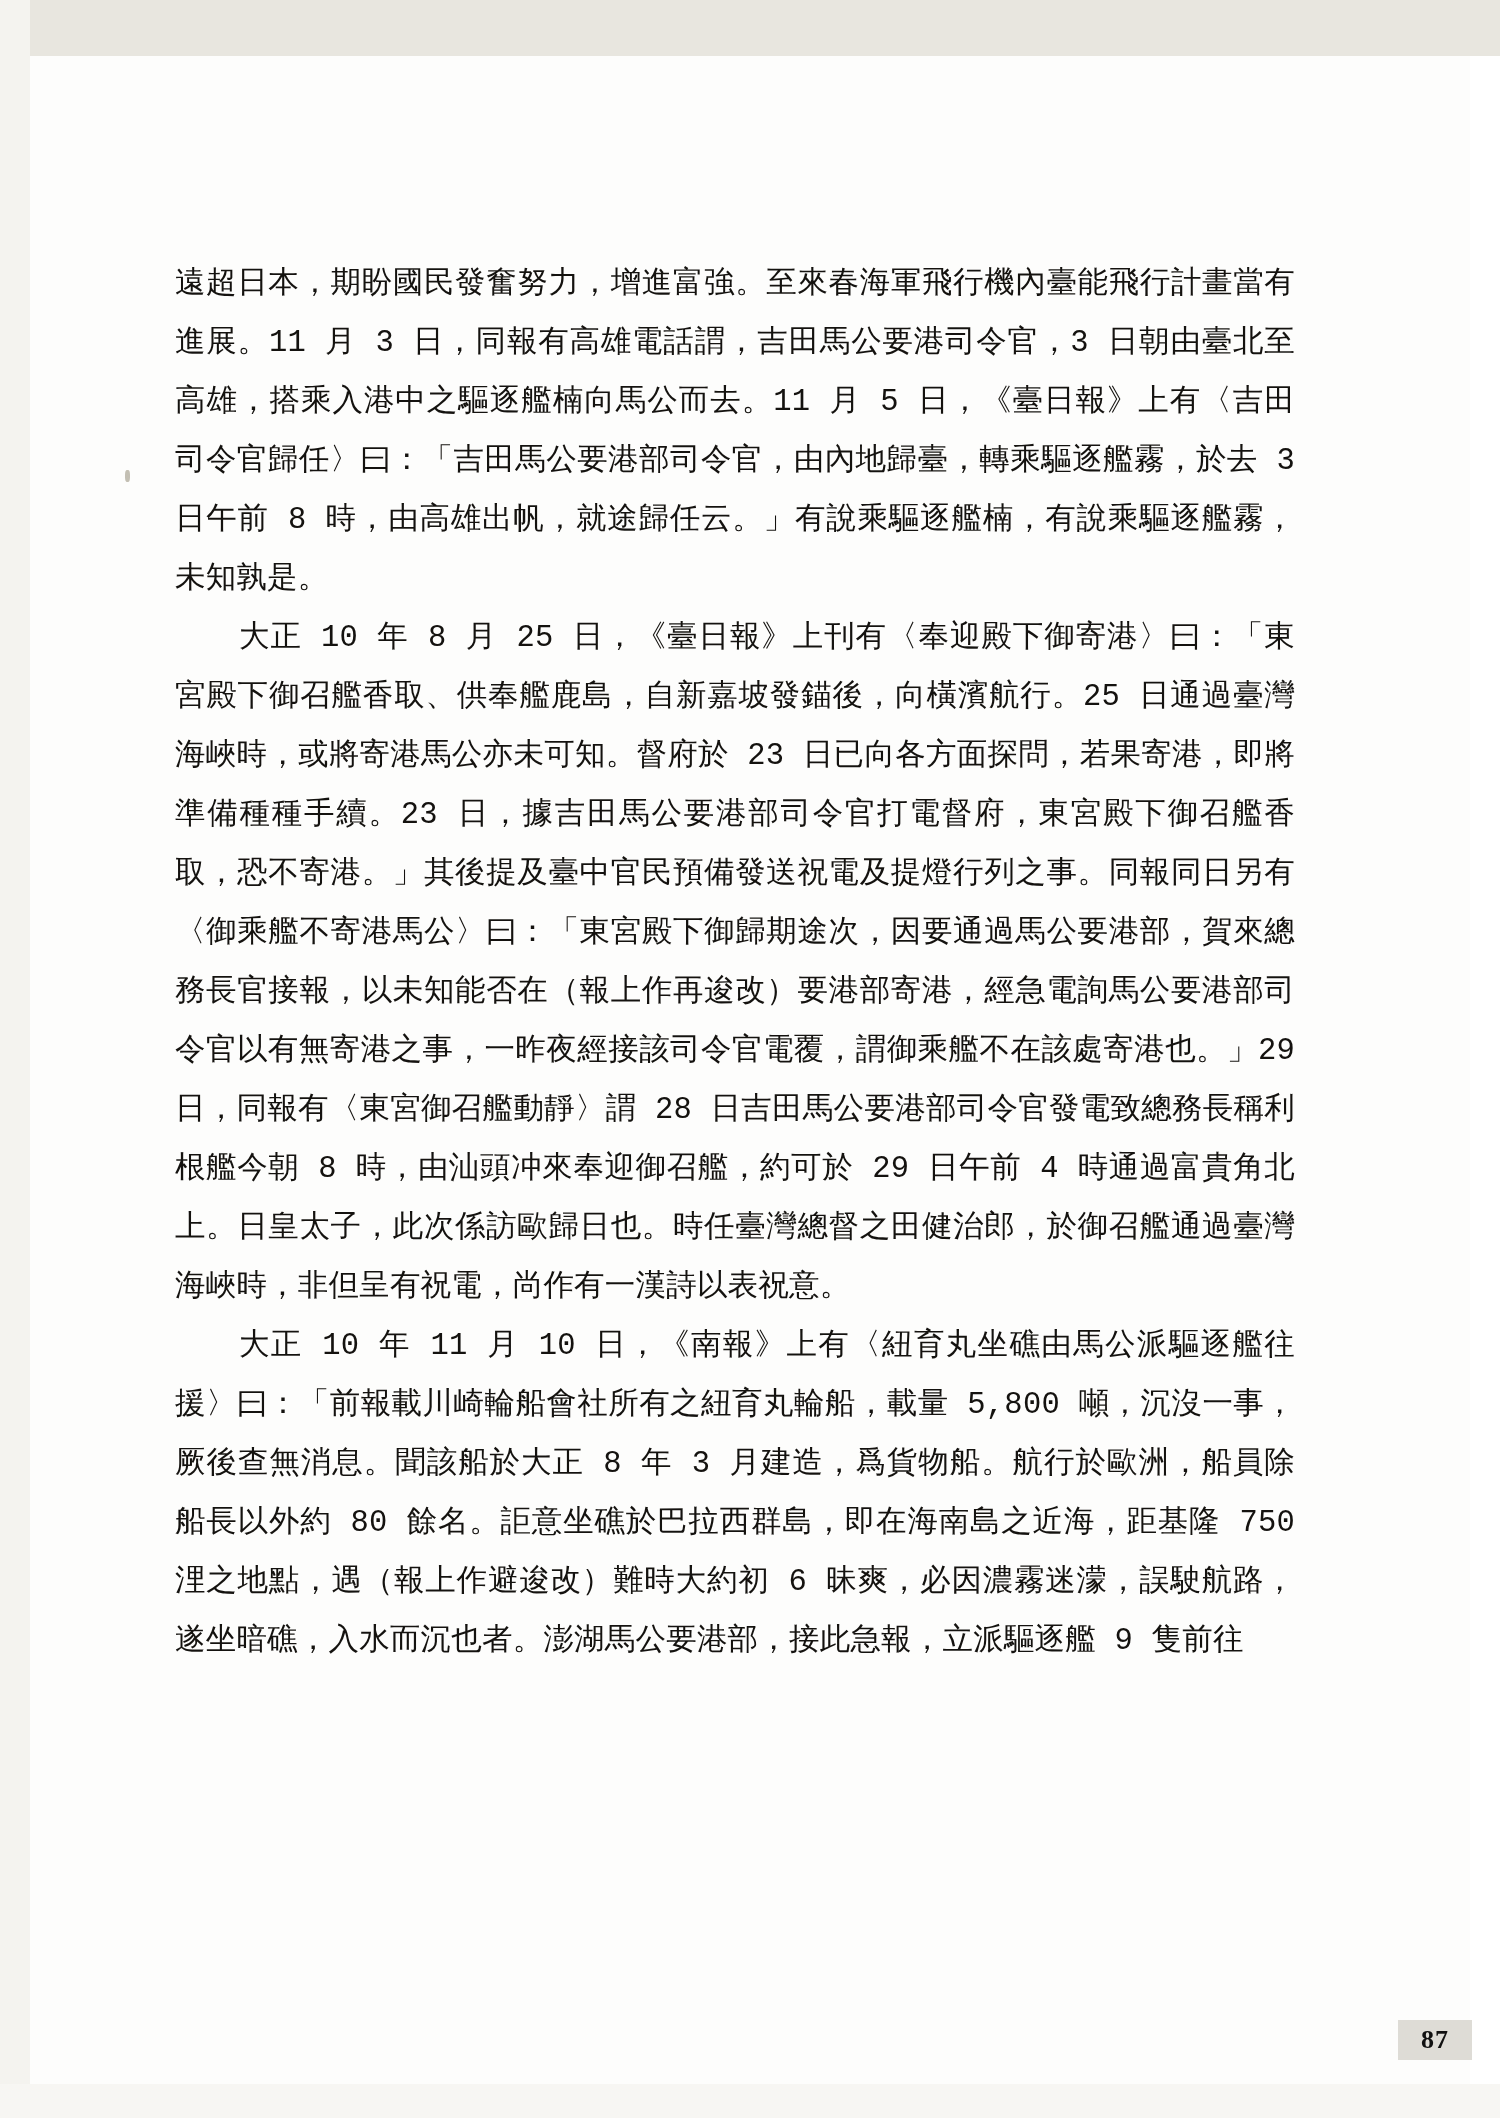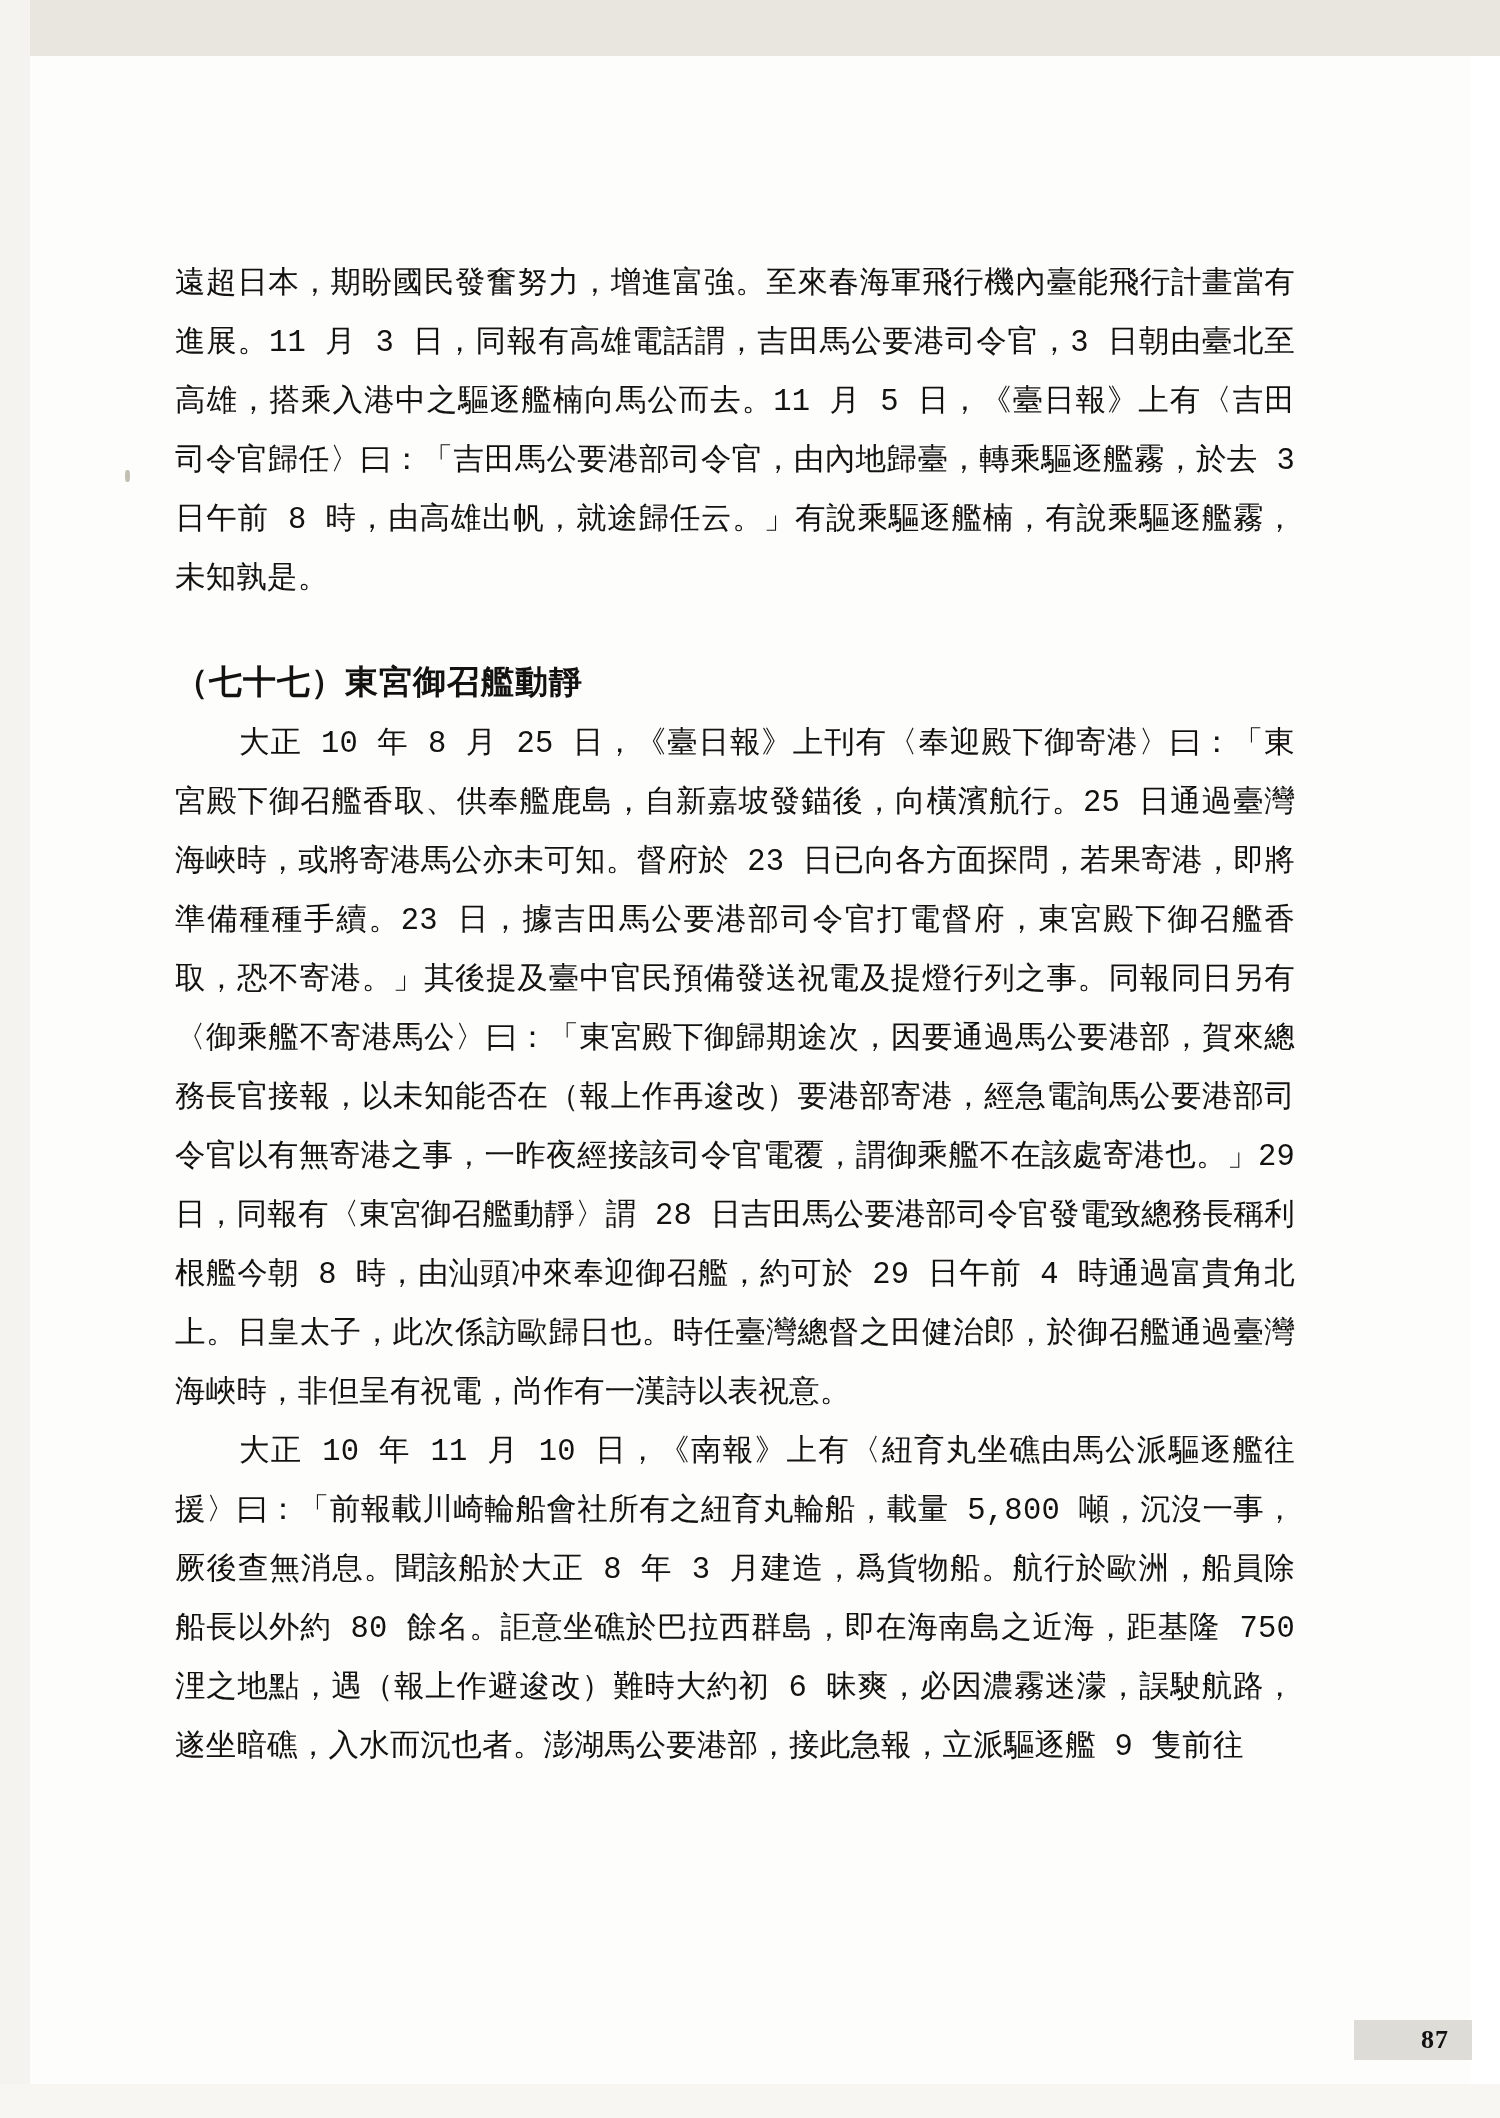--- a/index.html
+++ b/index.html
@@ -76,21 +76,20 @@
     height: 40px;
     background: #dedcd6;
     color: #111;
     font-family: "Liberation Serif", "DejaVu Serif", serif;
     font-size: 26px;
     font-weight: bold;
     display: flex;
     align-items: center;
     justify-content: center;
     letter-spacing: 1px;
-    padding-left: 44px;
   }
   .speck {
     position: absolute;
     left: 125px;
     top: 470px;
     width: 5px;
     height: 12px;
     background: #b9b4a6;
     border-radius: 40%;
     opacity: .85;
@@ -104,21 +103,20 @@
   <div class="scan-left"></div>
   <div class="scan-bottom"></div>
 
   <div class="sheet"></div>
 
   <div class="speck"></div>
 
   <div class="content">
     <p class="para">遠超日本，期盼國民發奮努力，增進富強。至來春海軍飛行機內臺能飛行計畫當有進展。11 月 3 日，同報有高雄電話謂，吉田馬公要港司令官，3 日朝由臺北至高雄，搭乘入港中之驅逐艦楠向馬公而去。11 月 5 日，《臺日報》上有〈吉田司令官歸任〉曰：「吉田馬公要港部司令官，由內地歸臺，轉乘驅逐艦霧，於去 3 日午前 8 時，由高雄出帆，就途歸任云。」有說乘驅逐艦楠，有說乘驅逐艦霧，未知孰是。</p>
 
-    <h2 class="heading">（七十七）東宮御召艦動靜</h2>
 
     <p class="para indent">大正 10 年 8 月 25 日，《臺日報》上刊有〈奉迎殿下御寄港〉曰：「東宮殿下御召艦香取、供奉艦鹿島，自新嘉坡發錨後，向橫濱航行。25 日通過臺灣海峽時，或將寄港馬公亦未可知。督府於 23 日已向各方面探問，若果寄港，即將準備種種手續。23 日，據吉田馬公要港部司令官打電督府，東宮殿下御召艦香取，恐不寄港。」其後提及臺中官民預備發送祝電及提燈行列之事。同報同日另有〈御乘艦不寄港馬公〉曰：「東宮殿下御歸期途次，因要通過馬公要港部，賀來總務長官接報，以未知能否在（報上作再逡改）要港部寄港，經急電詢馬公要港部司令官以有無寄港之事，一昨夜經接該司令官電覆，謂御乘艦不在該處寄港也。」29 日，同報有〈東宮御召艦動靜〉謂 28 日吉田馬公要港部司令官發電致總務長稱利根艦今朝 8 時，由汕頭冲來奉迎御召艦，約可於 29 日午前 4 時通過富貴角北上。日皇太子，此次係訪歐歸日也。時任臺灣總督之田健治郎，於御召艦通過臺灣海峽時，非但呈有祝電，尚作有一漢詩以表祝意。</p>
 
 
     <p class="para indent">大正 10 年 11 月 10 日，《南報》上有〈紐育丸坐礁由馬公派驅逐艦往援〉曰：「前報載川崎輪船會社所有之紐育丸輪船，載量 5,800 噸，沉沒一事，厥後查無消息。聞該船於大正 8 年 3 月建造，爲貨物船。航行於歐洲，船員除船長以外約 80 餘名。詎意坐礁於巴拉西群島，即在海南島之近海，距基隆 750 浬之地點，遇（報上作避逡改）難時大約初 6 昧爽，必因濃霧迷濛，誤駛航路，遂坐暗礁，入水而沉也者。澎湖馬公要港部，接此急報，立派驅逐艦 9 隻前往</p>
   </div>
 
   <div class="folio">87</div>
 </div>
 

